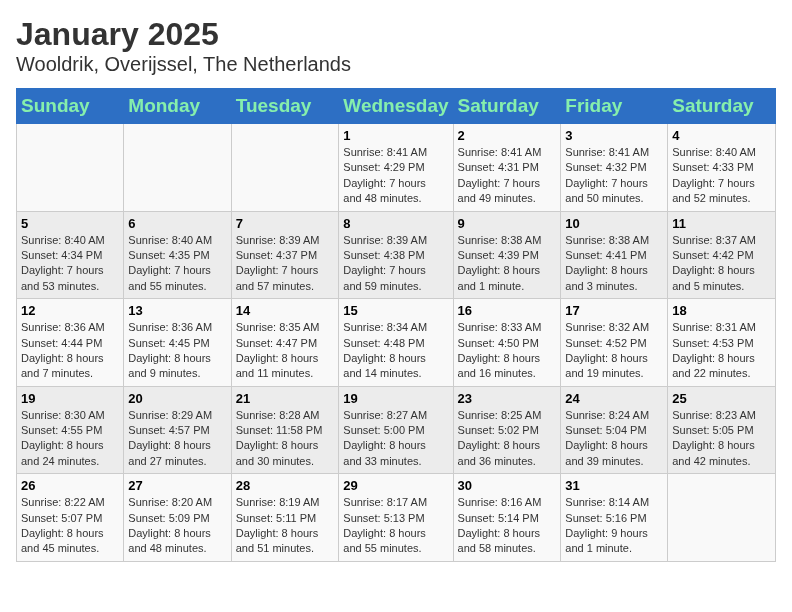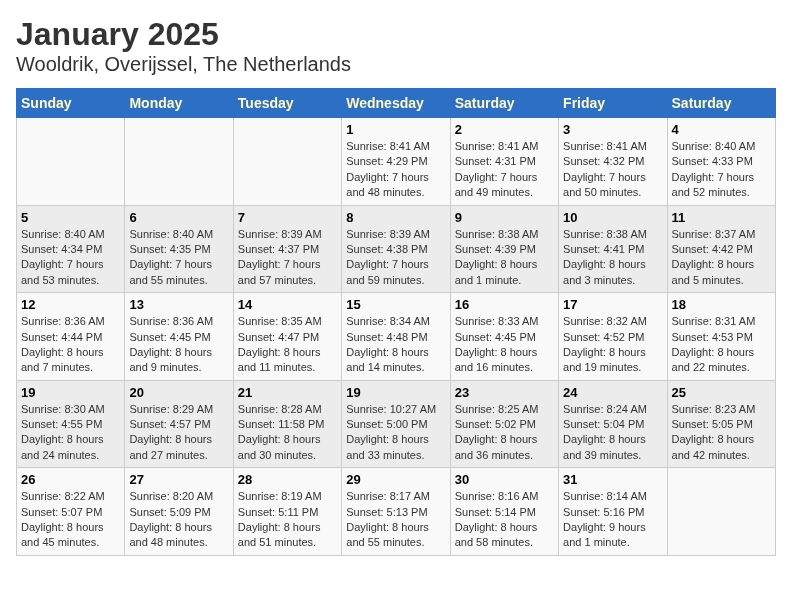--- a/index.html
+++ b/index.html
@@ -47,24 +47,24 @@
       font-weight: normal;
       color: #333;
     }
     table {
       width: 100%;
       border-collapse: collapse;
       font-size: 11px;
     }
     thead tr th {
       background-color: #2d6fc4;
-      color: #fef9c3;
+      color: #86efac;
       padding: 6px 4px;
       text-align: left;
-      font-size: 14px;
+      font-size: 19px;
       font-weight: bold;
       border: 1px solid #2d6fc4;
     }
     tbody tr td {
       border: 1px solid #ccc;
       vertical-align: top;
       padding: 4px;
       height: 80px;
       width: 14.28%;
     }
@@ -221,21 +221,21 @@
         <td>
           <span class="day-num">15</span>
           <div class="day-info" style="white-space: pre-line;">Sunrise: 8:34 AM
 Sunset: 4:48 PM
 Daylight: 8 hours
 and 14 minutes.</div>
         </td>
         <td>
           <span class="day-num">16</span>
           <div class="day-info" style="white-space: pre-line;">Sunrise: 8:33 AM
-Sunset: 4:45 PM
+Sunset: 4:50 PM
 Daylight: 8 hours
 and 16 minutes.</div>
         </td>
         <td>
           <span class="day-num">17</span>
           <div class="day-info" style="white-space: pre-line;">Sunrise: 8:32 AM
 Sunset: 4:52 PM
 Daylight: 8 hours
 and 19 minutes.</div>
         </td>
@@ -264,21 +264,21 @@
         </td>
         <td>
           <span class="day-num">21</span>
           <div class="day-info" style="white-space: pre-line;">Sunrise: 8:28 AM
 Sunset: 11:58 PM
 Daylight: 8 hours
 and 30 minutes.</div>
         </td>
         <td>
           <span class="day-num">19</span>
-          <div class="day-info" style="white-space: pre-line;">Sunrise: 10:27 AM
+          <div class="day-info" style="white-space: pre-line;">Sunrise: 8:27 AM
 Sunset: 5:00 PM
 Daylight: 8 hours
 and 33 minutes.</div>
         </td>
         <td>
           <span class="day-num">23</span>
           <div class="day-info" style="white-space: pre-line;">Sunrise: 8:25 AM
 Sunset: 5:02 PM
 Daylight: 8 hours
 and 36 minutes.</div>

